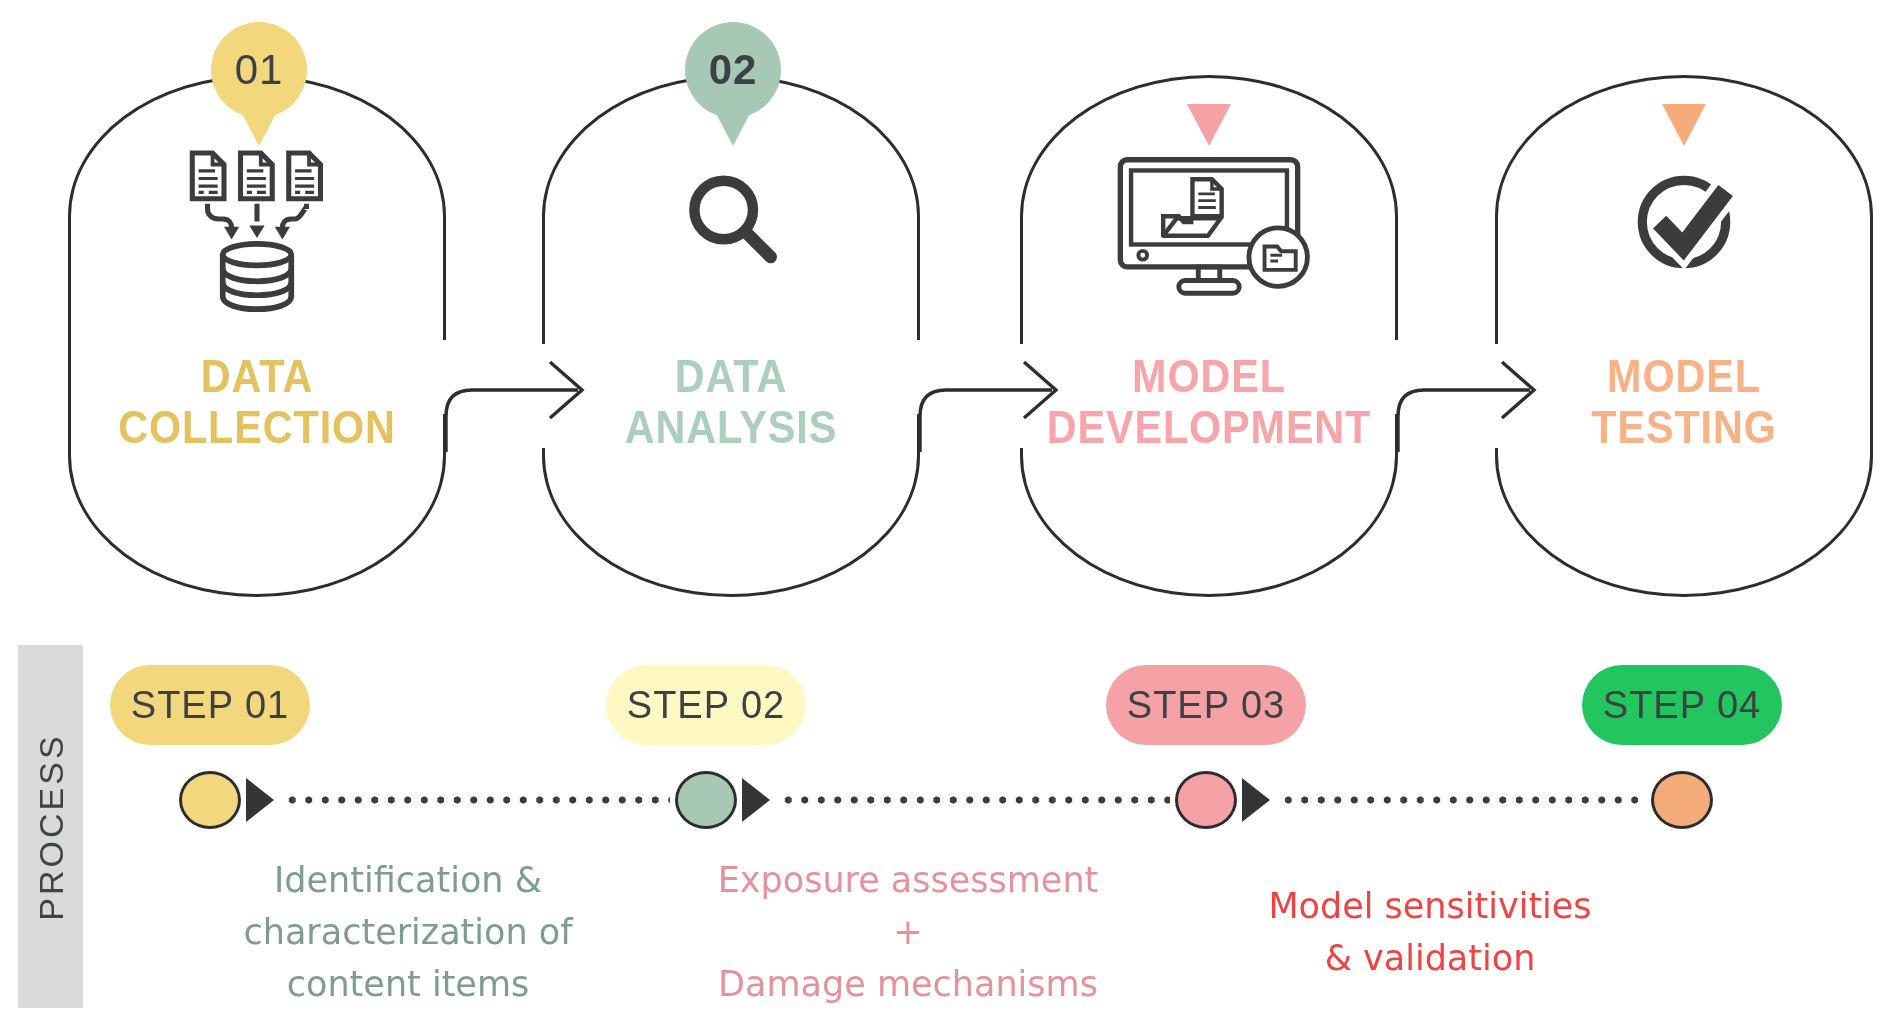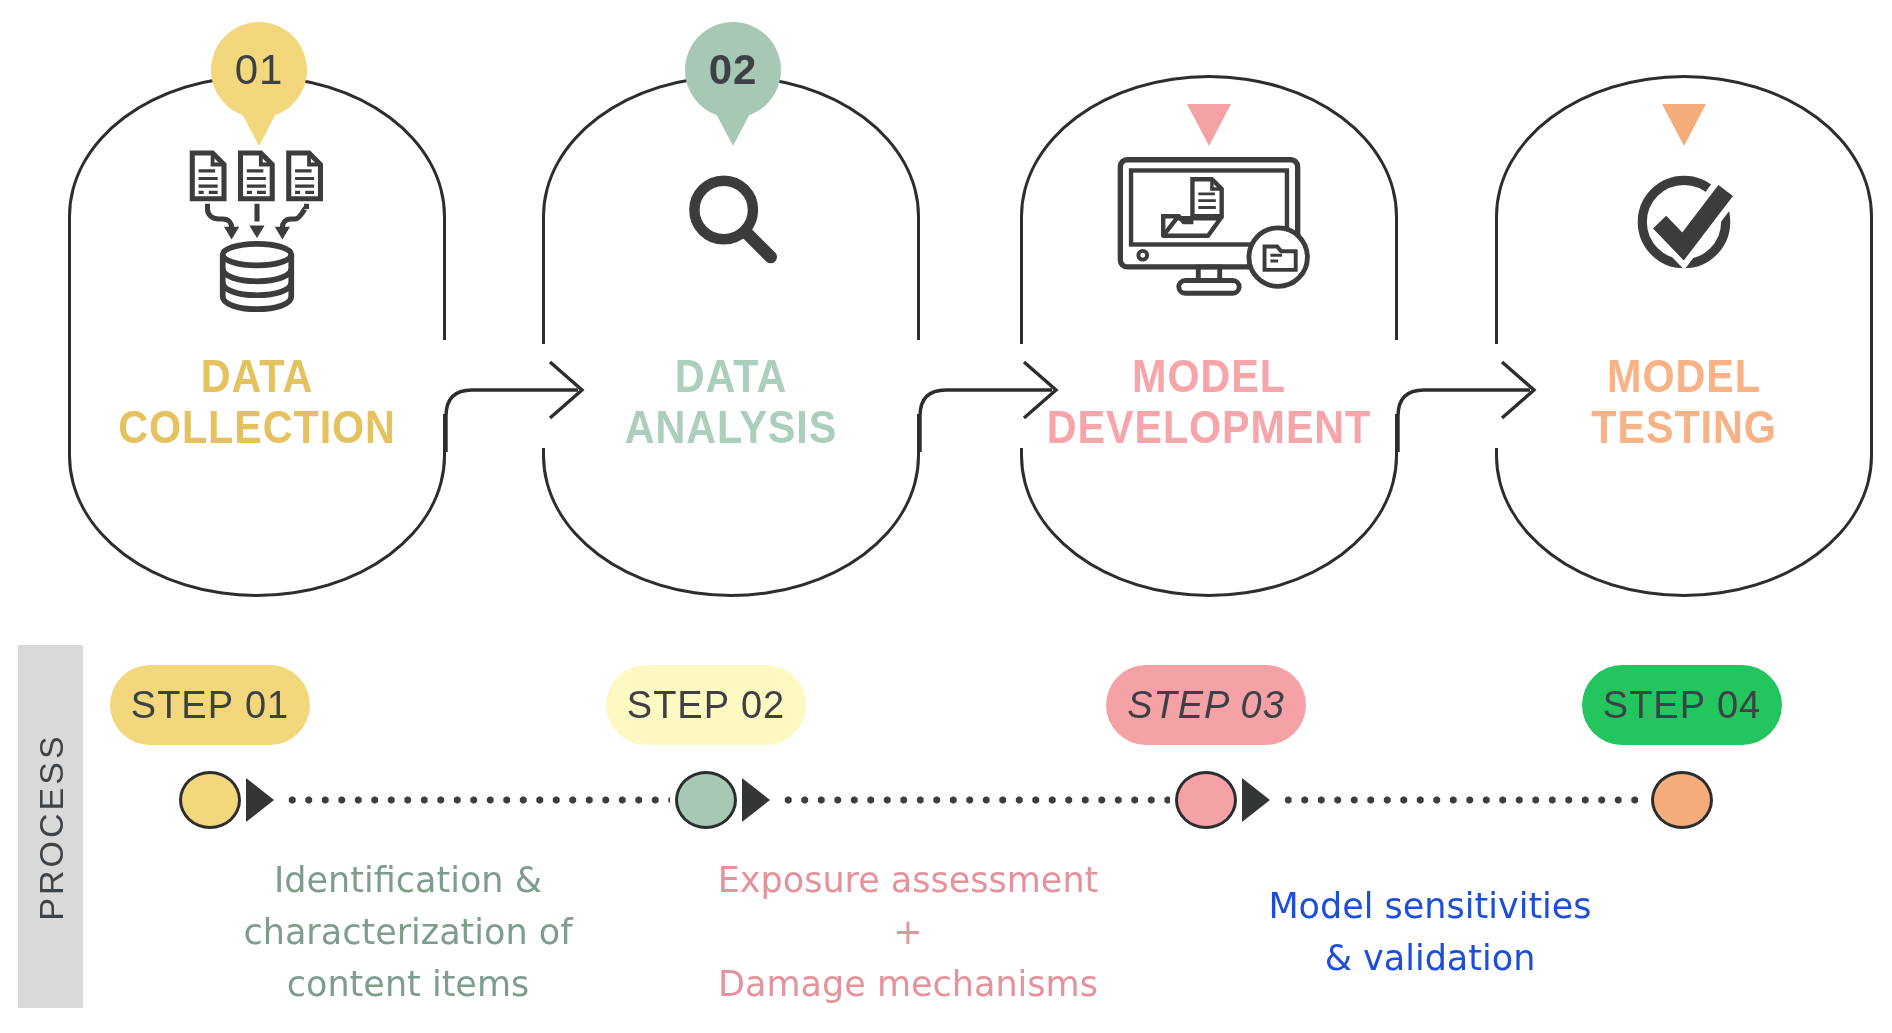--- a/index.html
+++ b/index.html
@@ -41,21 +41,21 @@
   .process-label{
     position:absolute;left:50%;top:50%;transform:translate(-50%,-50%) rotate(-90deg);
     white-space:nowrap;font-size:34px;letter-spacing:3px;color:#3E4347;
   }
   
   .pill{
     position:absolute;top:646px;width:200px;height:80px;border-radius:40px;
     display:flex;align-items:center;justify-content:center;
     font-size:38px;letter-spacing:1px;color:#3D4145;margin-top:19px;
   }
-  .p1{left:110px;} .p2{left:606px;} .p3{left:1106px;font-style:italic;} .p4{left:1582px;}
+  .p1{left:110px;} .p2{left:606px;} .p3{left:1106px;} .p4{left:1582px;}
   
   .tl-node{
     position:absolute;top:771px;width:62px;height:58px;border-radius:50%;
     border:3px solid #2B2D2F;box-sizing:border-box;
   }
   .n1{left:179px;} .n2{left:675px;} .n3{left:1175px;} .n4{left:1651px;}
   .tl-tri{
     position:absolute;top:778px;width:28px;height:44px;background:#333537;
     clip-path:polygon(0 0,100% 50%,0 100%);
   }
@@ -235,16 +235,16 @@
   <div class="tl-tri t3"></div>
   <div class="tl-dots d3"></div>
   <div class="tl-node n4" style="background-color: rgb(245, 172, 123);"></div>
 
   <div class="desc desc1" style="color: rgb(126, 157, 141);">Identification &amp;
 characterization of
 content items</div>
   <div class="desc desc2" style="color: rgb(230, 146, 155);">Exposure assessment
 +
 Damage mechanisms</div>
-  <div class="desc desc3" style="color: #1d4ed8;">Model sensitivities
+  <div class="desc desc3" style="color: #ef4444;">Model sensitivities
 &amp; validation</div>
 
 </div>
 
 </body></html>

